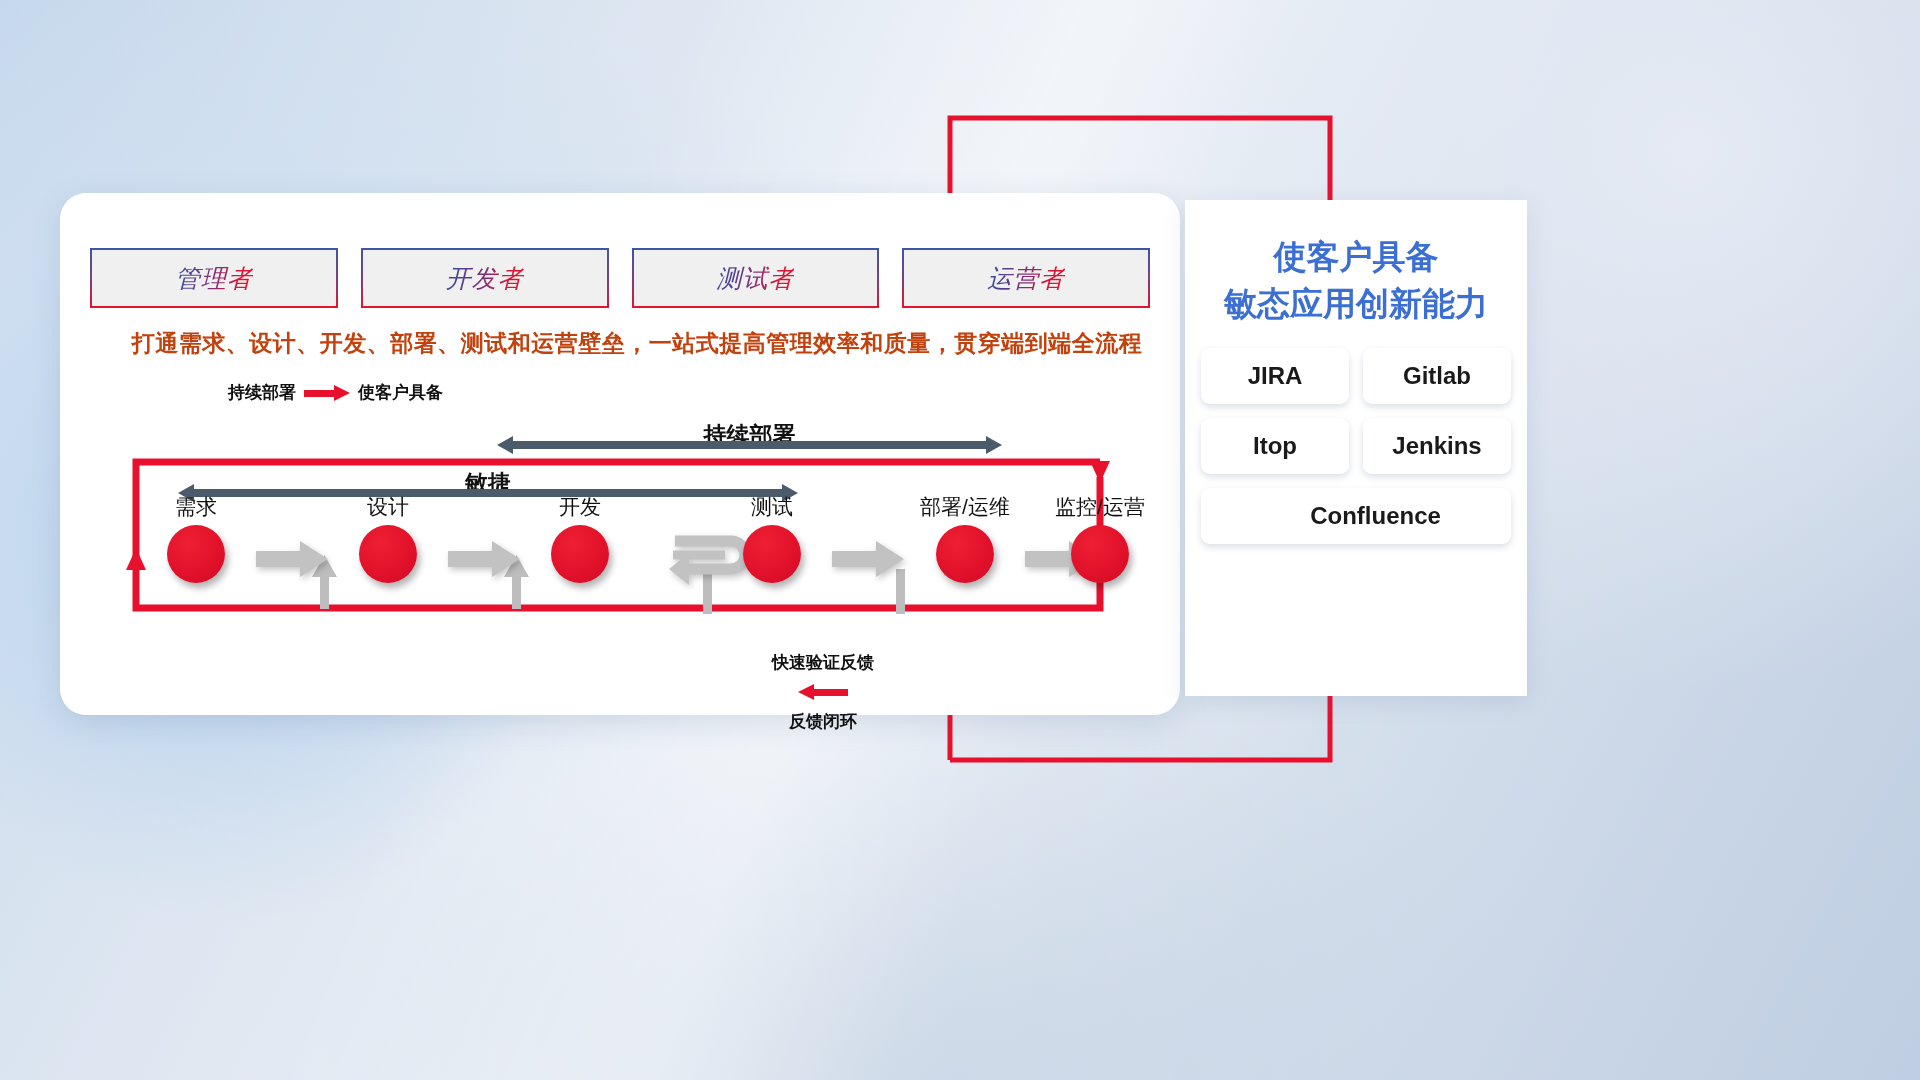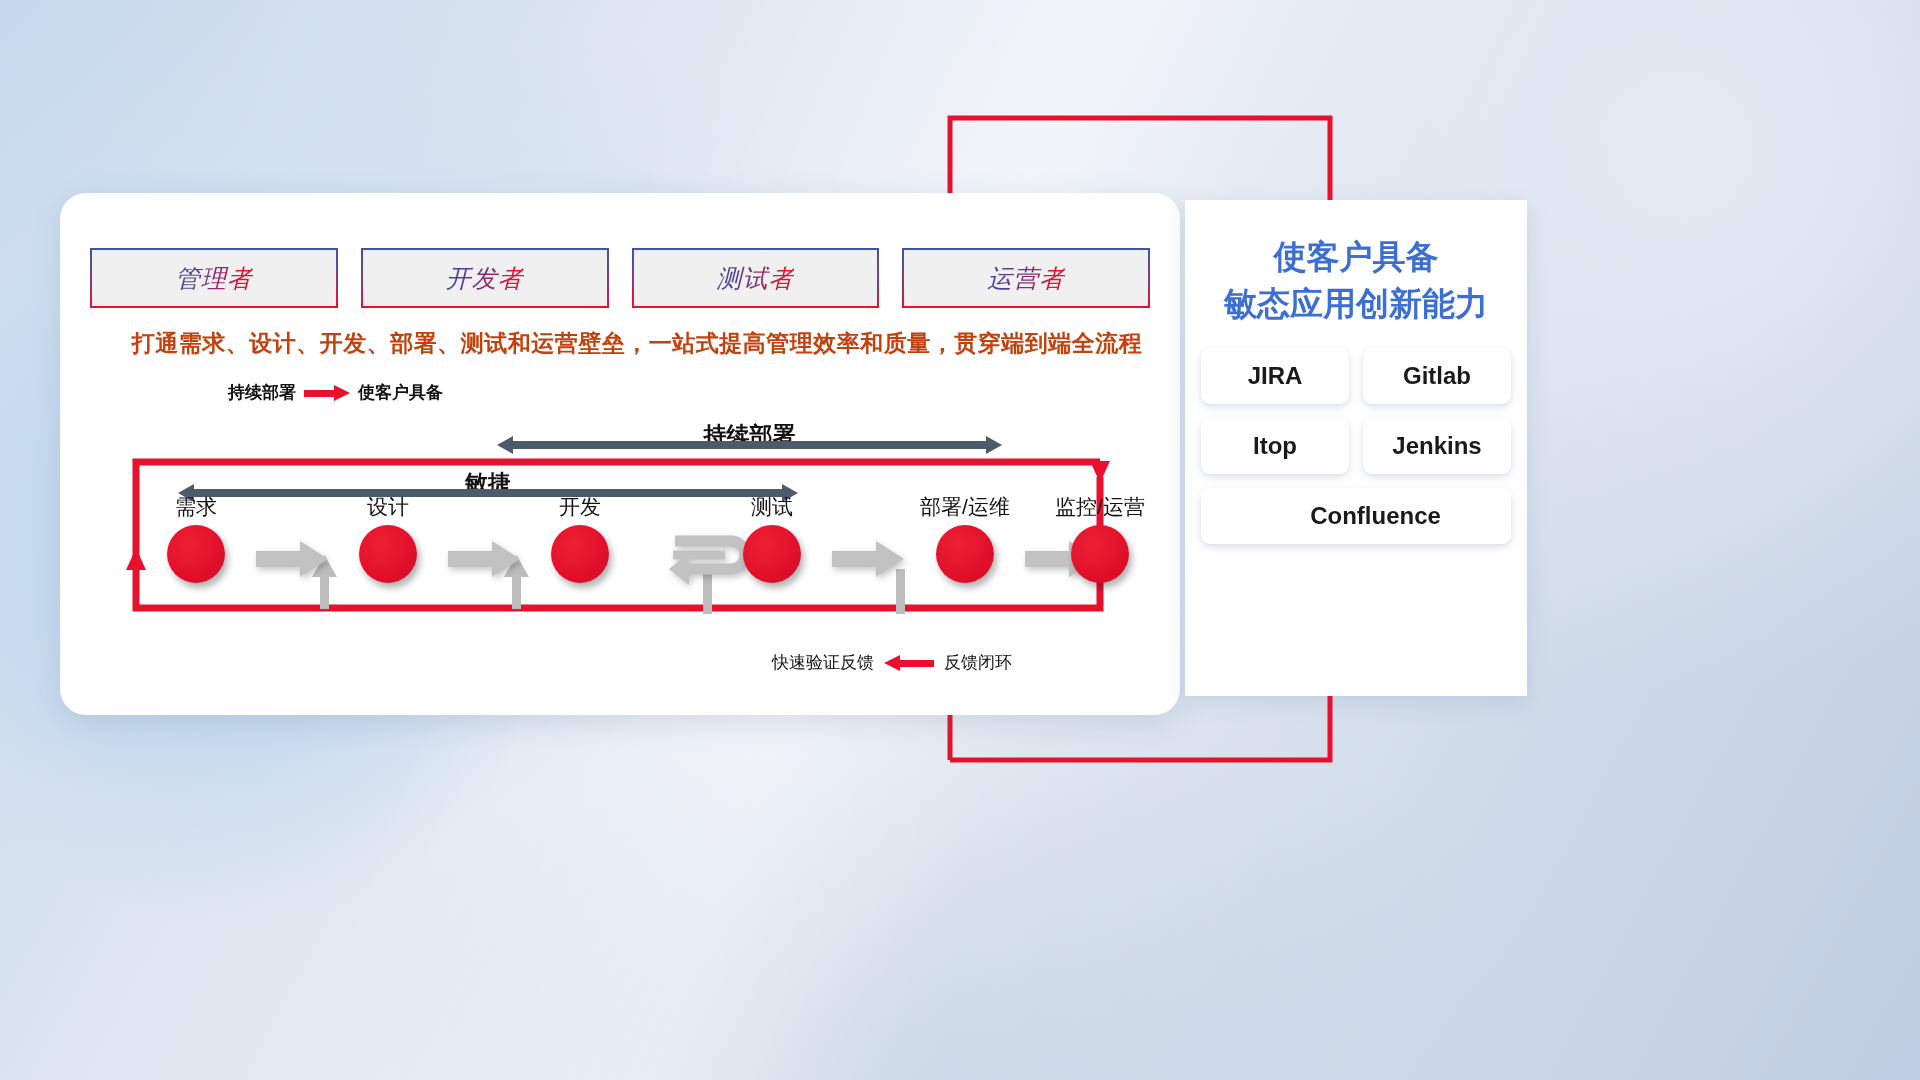--- a/index.html
+++ b/index.html
@@ -88,21 +88,21 @@
   .legend-arrow-r::after {
     content:""; position: absolute; right: 0; top: 0; width: 0; height: 0;
     border-top: 8px solid transparent; border-bottom: 8px solid transparent;
     border-left: 16px solid #e8112d;
   }
 
   
   #legend-feedback {
     position: absolute; left: 712px; top: 458px;
     display: flex; align-items: center; gap: 10px;
-    font-size: 17px; font-weight: normal; color: #111;
+    font-size: 17px; font-weight: bold; color: #111; flex-direction: column;
   }
   .legend-arrow-l { width: 50px; height: 16px; position: relative; }
   .legend-arrow-l::before {
     content:""; position: absolute; right: 0; top: 5px; width: 34px; height: 7px; background: #e8112d;
   }
   .legend-arrow-l::after {
     content:""; position: absolute; left: 0; top: 0; width: 0; height: 0;
     border-top: 8px solid transparent; border-bottom: 8px solid transparent;
     border-right: 16px solid #e8112d;
   }

